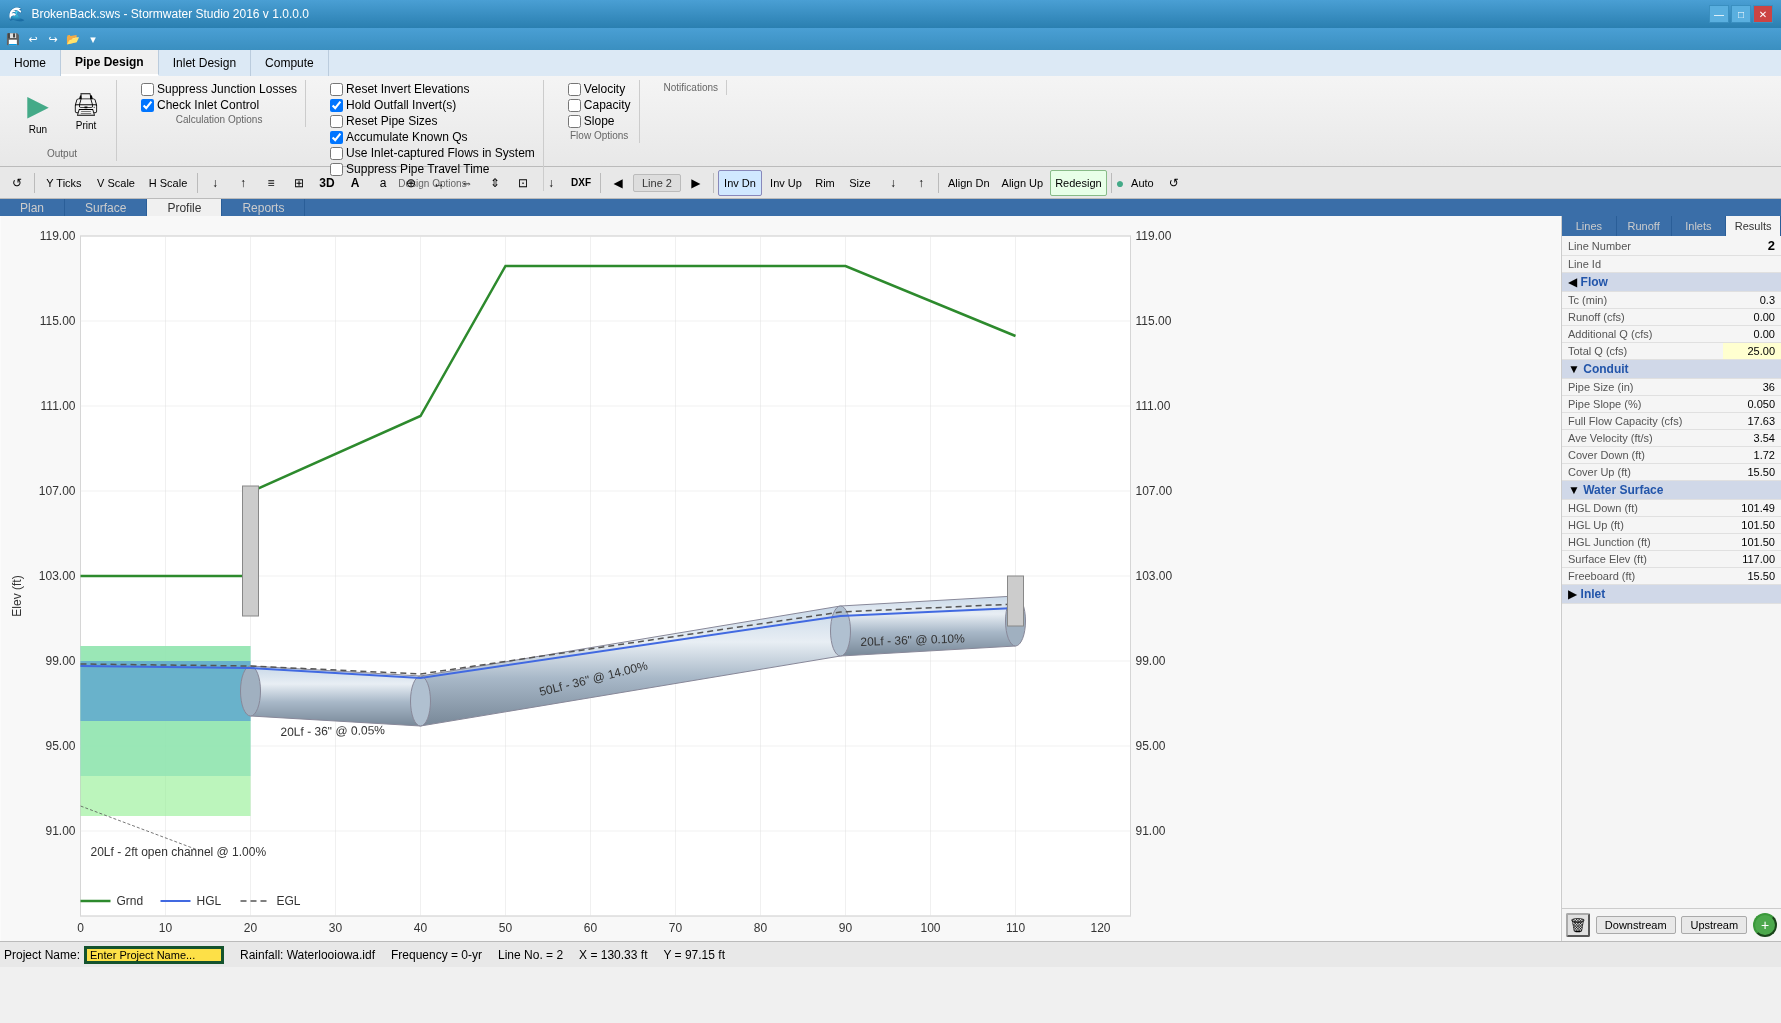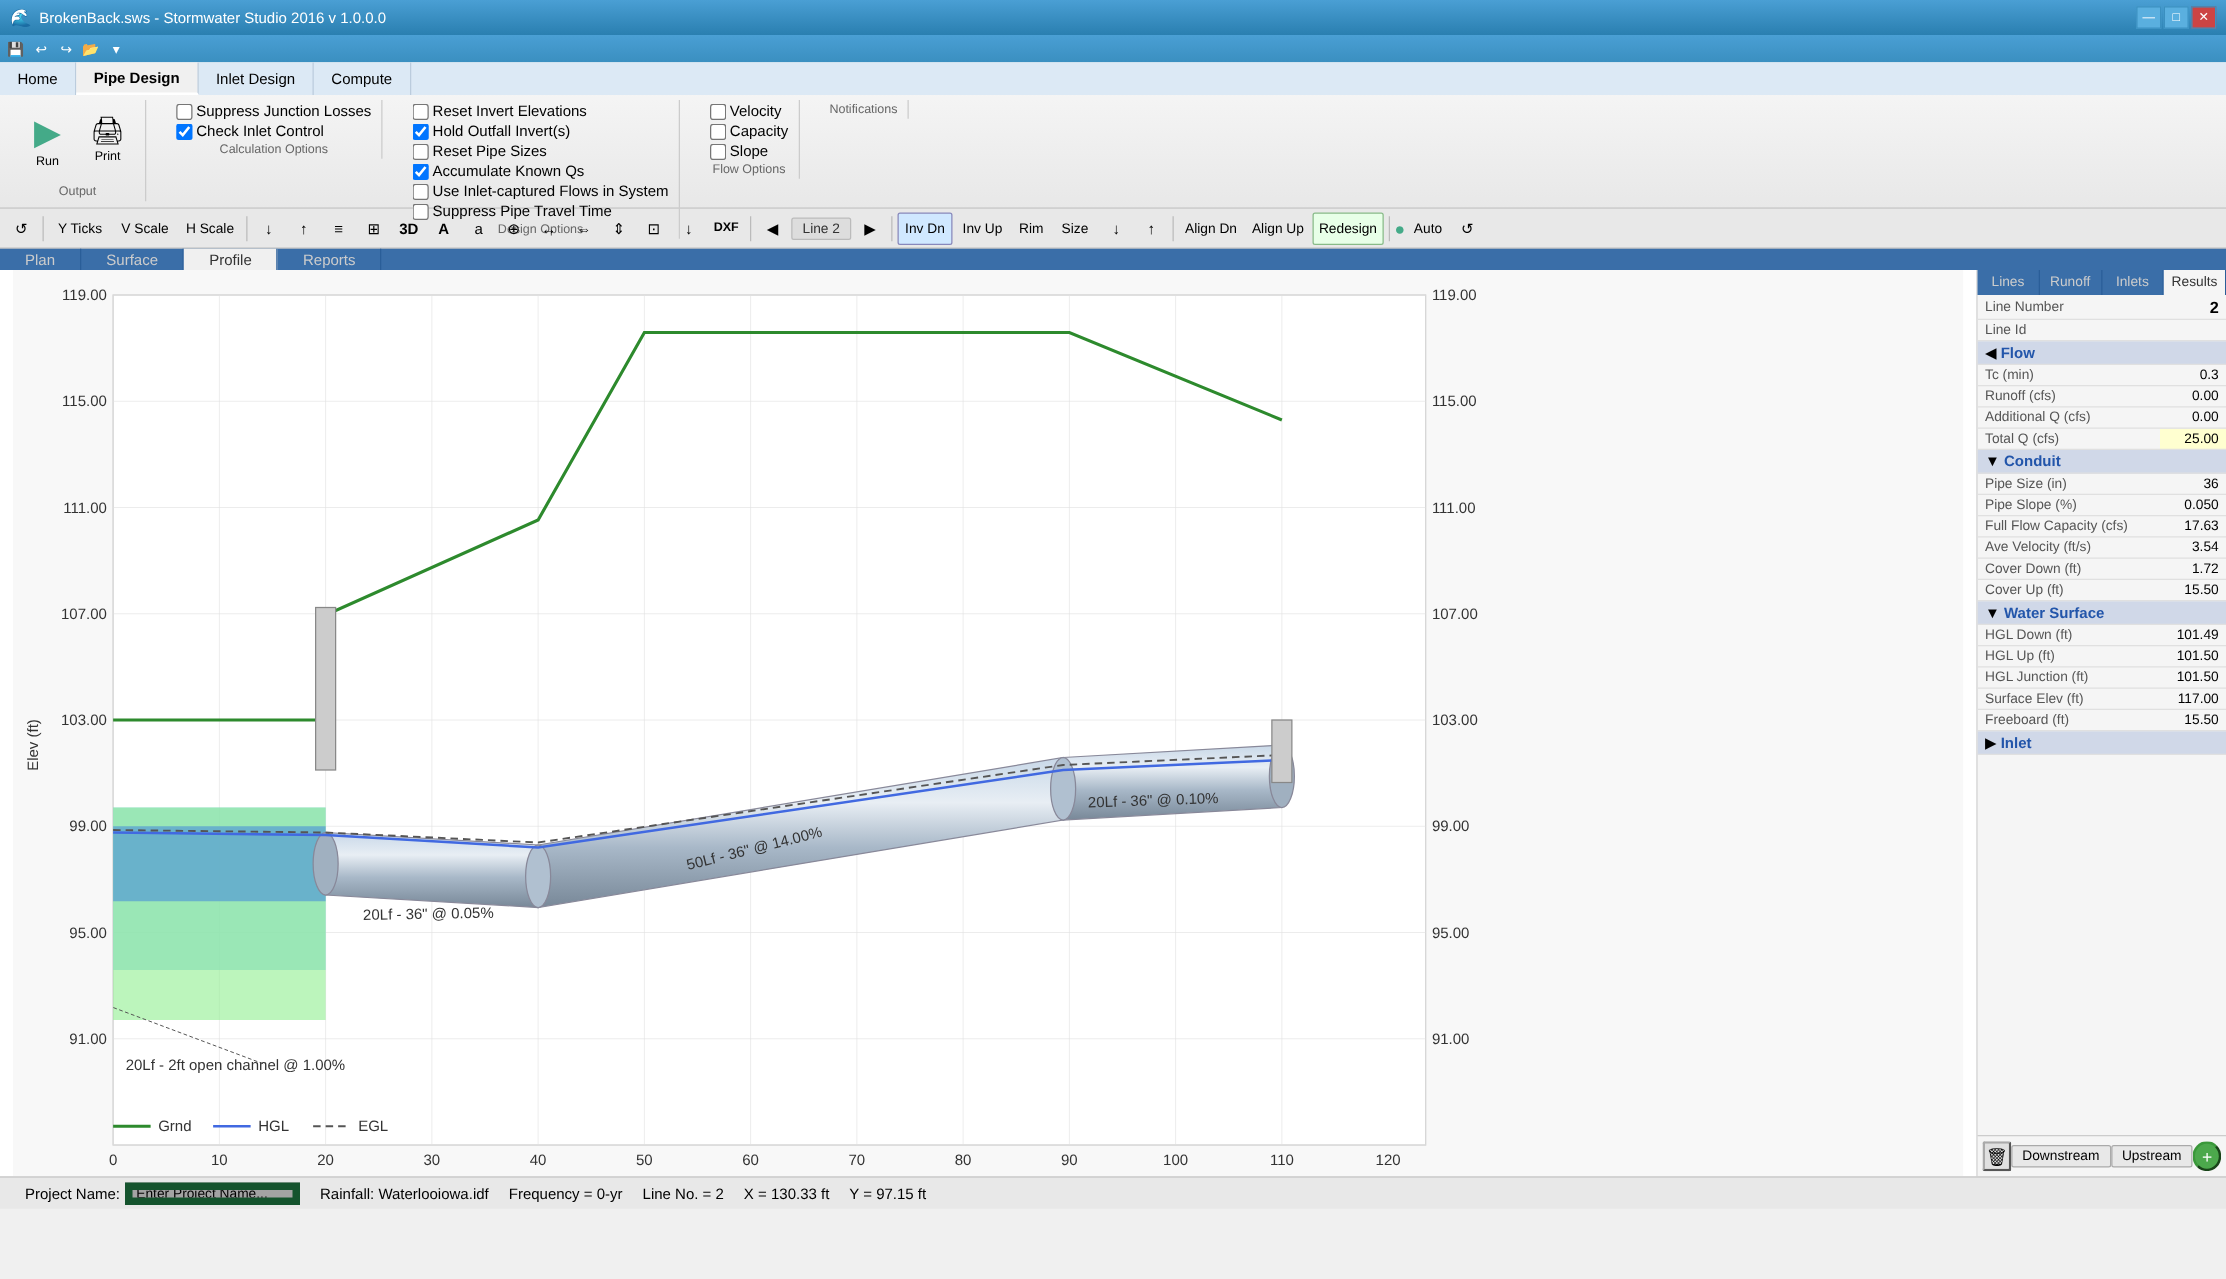--- a/index.html
+++ b/index.html
@@ -59,40 +59,40 @@
     .view-tab { padding: 4px 20px; cursor: pointer; color: #ccc; font-size: 12px; display: flex; align-items: center; border-right: 1px solid #2a5e98; }
     .view-tab.active { background: #f0f0f0; color: #333; font-weight: 500; }
 
     
     .main-layout { display: flex; height: calc(1023px - 28px - 22px - 116px - 32px - 28px - 26px); }
 
     
     .chart-area { flex: 1; background: white; position: relative; overflow: hidden; }
 
     
-    .right-panel { width: 200px; background: #f5f5f5; border-left: 1px solid #ccc; display: flex; flex-direction: column; }
+    .right-panel { width: 220px; background: #f5f5f5; border-left: 1px solid #ccc; display: flex; flex-direction: column; }
     .right-panel-tabs { display: flex; background: #3a6ea8; }
     .right-panel-tab { flex: 1; padding: 4px 2px; text-align: center; color: #ccc; cursor: pointer; font-size: 11px; border-right: 1px solid #2a5e98; }
     .right-panel-tab.active { background: #f5f5f5; color: #333; font-weight: 500; }
 
     .right-panel-content { flex: 1; overflow-y: auto; }
     .right-table { width: 100%; border-collapse: collapse; }
     .right-table td { padding: 2px 6px; border-bottom: 1px solid #e0e0e0; font-size: 11px; }
     .right-table .label-cell { color: #555; }
     .right-table .value-cell { text-align: right; font-weight: 500; }
 
     .right-panel-bottom { padding: 4px; display: flex; justify-content: space-between; align-items: center; border-top: 1px solid #ccc; }
     .panel-btn { padding: 2px 8px; border: 1px solid #aaa; background: #e8e8e8; cursor: pointer; font-size: 11px; border-radius: 2px; }
     .panel-btn-green { background: #4ca84c; color: white; border-color: #3a983a; border-radius: 50%; width: 24px; height: 24px; display: flex; align-items: center; justify-content: center; font-size: 14px; }
     .panel-btn-red { background: #e0e0e0; border-color: #aaa; width: 24px; height: 24px; display: flex; align-items: center; justify-content: center; font-size: 14px; border-radius: 2px; }
 
     
-    .status-bar { background: #e8e8e8; border-top: 1px solid #bbb; height: 26px; display: flex; align-items: center; padding: 0 20px; gap: 16px; font-size: 11px; }
+    .status-bar { background: #e8e8e8; border-top: 1px solid #bbb; height: 26px; display: flex; align-items: center; padding: 0 4px; gap: 16px; font-size: 11px; }
     .status-field { display: flex; align-items: center; gap: 4px; }
-    .status-input { height: 18px; border: 6px solid #14532d; padding: 0 3px; font-size: 11px; width: 140px; background: #a3a3a3; }
+    .status-input { height: 18px; border: 3px solid #14532d; padding: 0 3px; font-size: 11px; width: 140px; background: #fde047; }
 
     
     .chart-svg { position: absolute; top: 0; left: 0; width: 100%; height: 100%; }
   </style>
 </head>
 <body>
 
 <div class="title-bar">
   <div class="title-bar-left">
     <span style="font-size:14px;">🌊</span>

